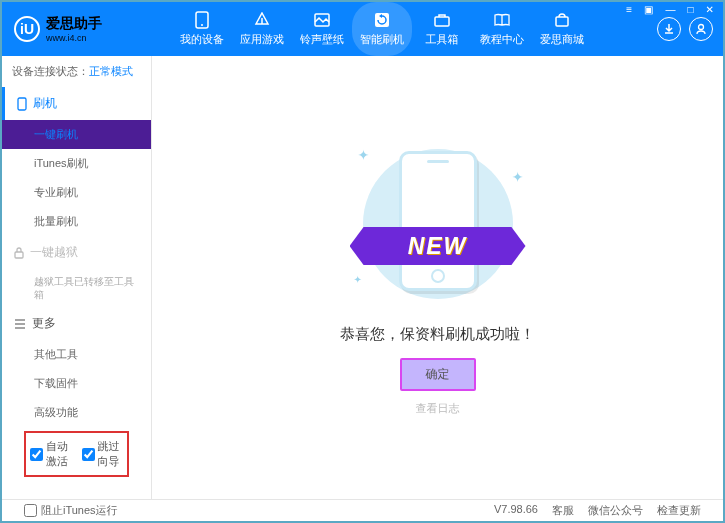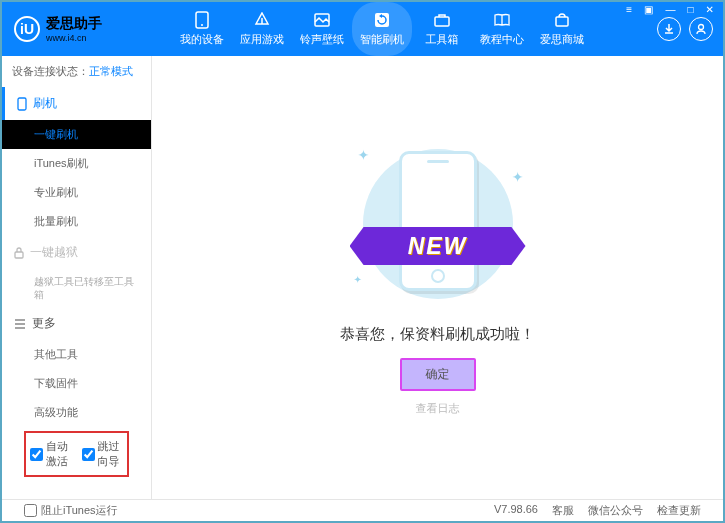--- a/index.html
+++ b/index.html
@@ -18,21 +18,21 @@
 .win-controls { position: absolute; top: 2px; right: 6px; display: flex; gap: 6px; color: #fff; font-size: 10px; }
 .win-controls span { cursor: pointer; padding: 0 3px; }
 .circle-btn { width: 24px; height: 24px; border: 1.5px solid #fff; border-radius: 50%; display: flex; align-items: center; justify-content: center; cursor: pointer; }
 .body { display: flex; height: calc(100% - 54px - 22px); }
 .sidebar { width: 150px; border-right: 1px solid #e5e5e5; display: flex; flex-direction: column; font-size: 12px; overflow: hidden; }
 .conn-status { padding: 8px 10px; font-size: 11px; color: #666; }
 .conn-status .val { color: #0a84ff; }
 .sb-section { display: flex; align-items: center; gap: 6px; padding: 8px 12px; color: #555; cursor: pointer; }
 .sb-section.blue { color: #0a84ff; border-left: 3px solid #0a84ff; }
 .sb-item { padding: 7px 12px 7px 32px; color: #666; cursor: pointer; font-size: 11px; }
-.sb-item.active { background: #000000; color: #0a84ff; }
+.sb-item.active { background: #4c1d95; color: #0a84ff; }
 .sb-note { padding: 6px 12px 6px 32px; color: #aaa; font-size: 10px; line-height: 1.3; }
 .sb-locked { color: #bbb; }
 .checkbox-row { border: 2px solid #d33; margin: 4px 22px; padding: 6px 4px; display: flex; gap: 10px; font-size: 11px; color: #555; }
 .checkbox-row label { display: flex; align-items: center; gap: 3px; cursor: pointer; }
 .checkbox-row input { accent-color: #0a84ff; }
 .device-box { padding: 6px 10px; font-size: 11px; }
 .device-box .name { color: #0a84ff; font-weight: bold; display: flex; align-items: center; gap: 4px; }
 .main { flex: 1; display: flex; flex-direction: column; align-items: center; justify-content: center; position: relative; }
 .phone-new { position: relative; width: 160px; height: 170px; }
 .circle-bg { width: 150px; height: 150px; background: #d6eef8; border-radius: 50%; position: absolute; top: 10px; left: 5px; }

